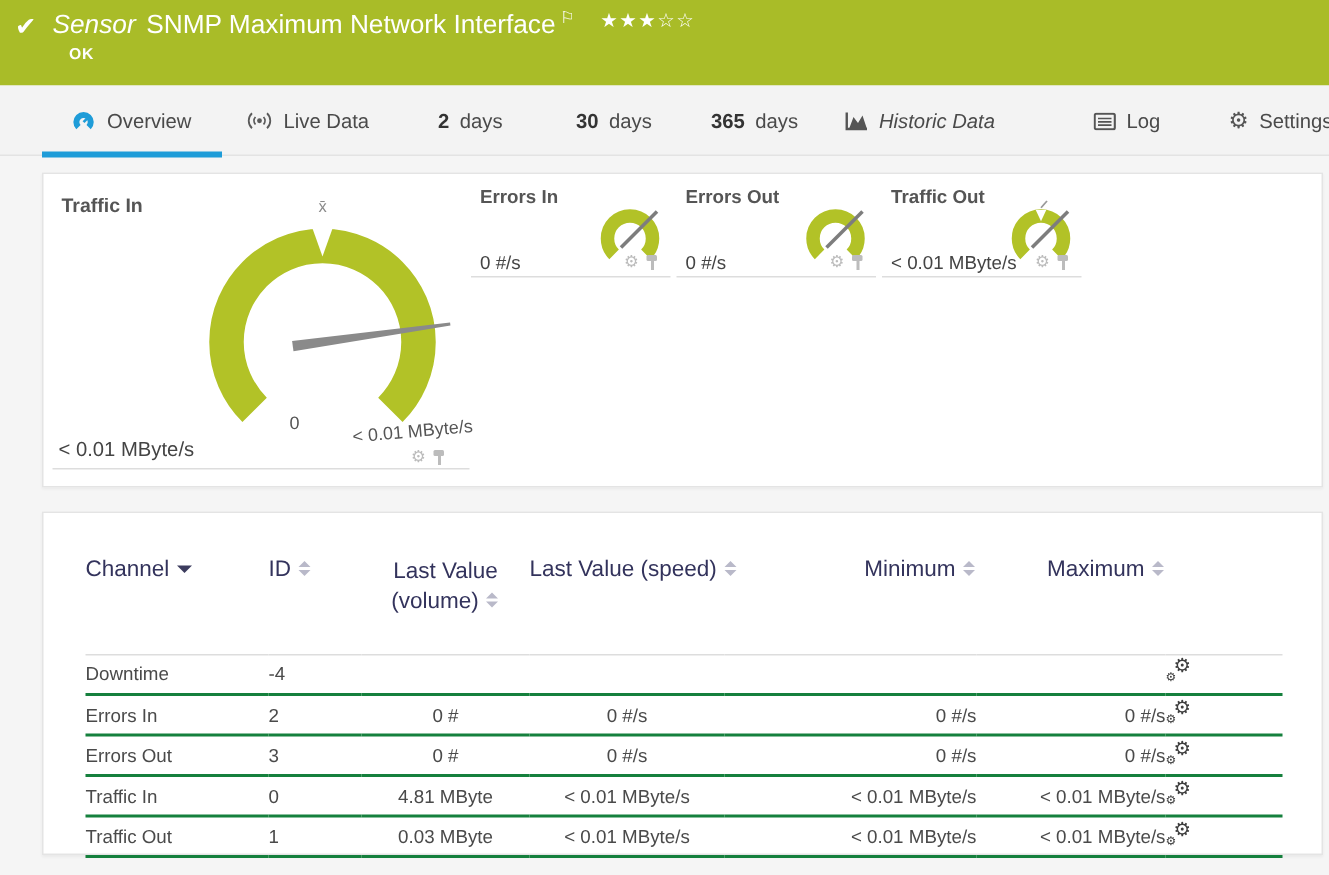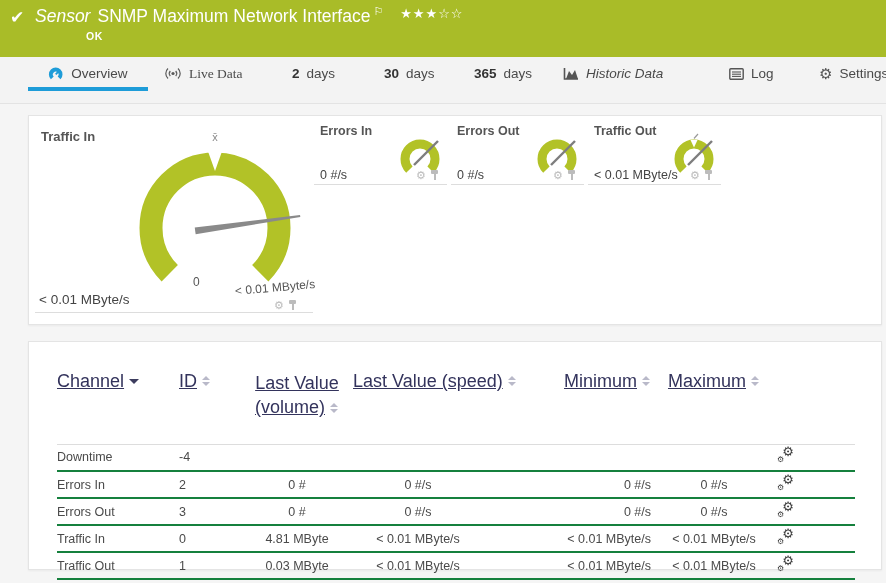--- a/index.html
+++ b/index.html
@@ -15,30 +15,30 @@
     font-family:"Liberation Sans", sans-serif;color:var(--body-text);
   }
 
   
   .topbar{position:absolute;top:0;left:0;width:886px;height:57px;background:var(--header-green);}
   .topbar .check{position:absolute;left:10px;top:7px;color:#fff;font-size:17px;}
   .title-line{position:absolute;left:35px;top:5px;color:#fff;font-size:17.5px;white-space:nowrap;}
   .title-line .kind{font-style:italic;margin-right:7px;}
   .title-line .flag{font-size:11px;vertical-align:super;margin-left:3px;}
   .title-line .stars{font-size:13px;letter-spacing:1px;margin-left:12px;position:relative;top:-4px;}
-  .ok-label{position:absolute;left:46px;top:30px;color:#fff;font-size:10.5px;font-weight:bold;letter-spacing:.5px;margin-left:40px;}
+  .ok-label{position:absolute;left:46px;top:30px;color:#fff;font-size:10.5px;font-weight:bold;letter-spacing:.5px;}
 
   
   .tabbar{position:absolute;top:57px;left:0;width:886px;height:47px;background:#f3f3f3;border-bottom:1px solid #e3e3e3;}
-  .tab{position:absolute;top:0;height:33px;display:flex;align-items:center;gap:7px;
+  .tab{position:absolute;top:0;height:47px;display:flex;align-items:center;gap:7px;
        font-size:13.5px;color:#4a4a4a;cursor:pointer;white-space:nowrap;}
   .tab .num{font-weight:bold;color:#333;}
   .tab.active::after{content:"";position:absolute;left:0;right:0;bottom:-1px;height:4px;background:var(--accent-blue);}
   .tab-overview{left:28px;width:120px;justify-content:center;}
-  .tab-live{left:164px;font-family:Liberation Serif, serif;}
+  .tab-live{left:164px;}
   .tab-2d{left:292px;}
   .tab-30d{left:384px;}
   .tab-365d{left:474px;}
   .tab-historic{left:563px;font-style:italic;}
   .tab-log{left:729px;}
   .tab-settings{left:819px;}
   .tab svg{display:block;}
   .tab .gearglyph{font-size:15px;color:#555;line-height:1;}
 
   
@@ -68,32 +68,32 @@
   .mini-icons{position:absolute;display:flex;align-items:center;gap:4px;color:var(--muted-icon);}
   .bblock .mini-icons{left:245px;top:184px;}
   .sblock .mini-icons{left:102px;top:46px;}
   .mini-gear{font-size:11px;line-height:1;}
   .pin{position:relative;width:9px;height:11px;display:inline-block;}
   .pin::before{content:"";position:absolute;left:1px;top:0;width:7px;height:4px;background:var(--muted-icon);border-radius:1px;}
   .pin::after{content:"";position:absolute;left:4px;top:4px;width:2px;height:6px;background:var(--muted-icon);}
 
   
   .channel-table{border-collapse:collapse;margin:27px 0 0 28px;width:798px;table-layout:fixed;}
-  .channel-table th{font-size:18px;font-weight:normal;color:var(--table-header-text);
-      vertical-align:top;padding:2px 0 24px 0;white-space:nowrap;text-decoration:underline;}
+  .channel-table th{font-size:15px;font-weight:normal;color:var(--table-header-text);
+      vertical-align:top;padding:2px 0 24px 0;white-space:nowrap;}
   .channel-table th.wrap{white-space:normal;line-height:1.35;margin-top:12px;}
   .channel-table thead tr{border-bottom:1px solid #ddd;}
   .channel-table tbody tr{border-bottom:2px solid #15803d;height:27px;}
   .channel-table td{font-size:12.5px;color:var(--body-text);padding:0;}
   .col-channel{width:122px;text-align:left;}
   .col-id{width:62px;text-align:left;}
   .col-volume{width:112px;text-align:center;}
   .col-speed{width:130px;text-align:center;}
   .col-min{width:168px;text-align:right;}
-  .col-max{width:126px;text-align:center;margin-top:40px;}
+  .col-max{width:126px;text-align:right;margin-top:40px;}
   .col-tools{width:78px;text-align:left;padding-left:16px;}
 
   .sort{display:inline-block;width:9px;margin-left:5px;vertical-align:middle;position:relative;top:-1px;}
   .sort i{display:block;width:0;height:0;border-left:4px solid transparent;border-right:4px solid transparent;}
   .sort .up{border-bottom:4px solid #b9b9c9;margin-bottom:2px;}
   .sort .down{border-top:4px solid #b9b9c9;}
   .sort.solo .down{border-top:5px solid #3c3c5e;border-left:5px solid transparent;border-right:5px solid transparent;}
 
   .gears{position:relative;display:inline-block;width:17px;height:15px;cursor:pointer;}
   .gears .g-big{position:absolute;right:0;top:-3px;font-size:13px;color:#3f3f3f;line-height:1;}

